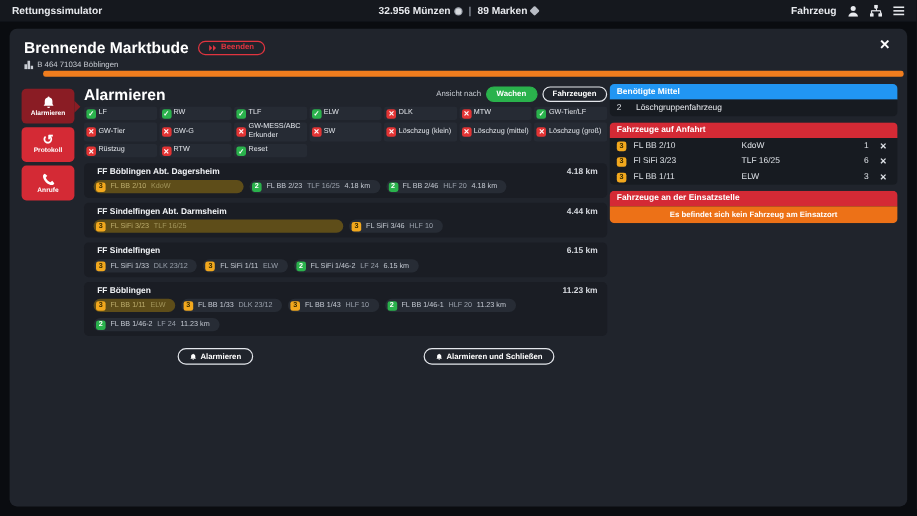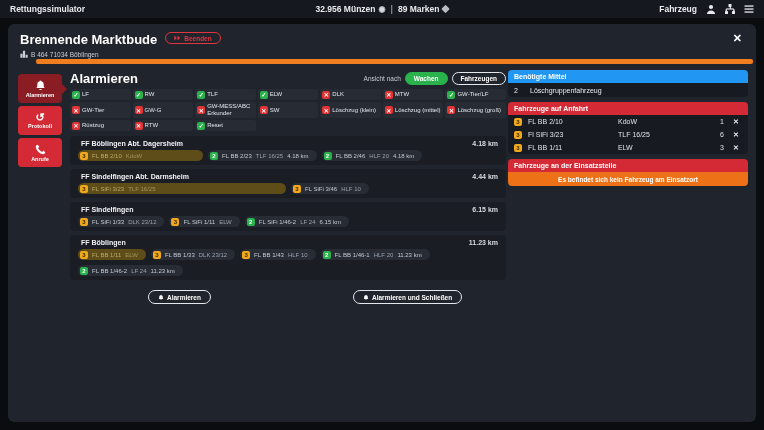--- a/index.html
+++ b/index.html
@@ -10,21 +10,21 @@
   .tb-title{font-size:8.5px;font-weight:700;}
   .tb-center{position:absolute;left:50%;transform:translateX(-50%);display:flex;align-items:center;gap:3px;font-size:8.5px;font-weight:700;}
   .tb-sep{color:#8b919c;margin:0 2px;}
   .coin{width:7px;height:7px;border-radius:50%;background:#d7dade;border:1px solid #9aa0aa;box-sizing:border-box;}
   .token{width:6px;height:6px;background:#b8bcc4;transform:rotate(45deg);border-radius:1px;}
   .tb-right{margin-left:auto;display:flex;align-items:center;gap:9px;font-size:8.5px;font-weight:600;}
   .tb-ic{width:10px;height:10px;fill:#e8eaee;}
   
   .modal{position:absolute;left:8px;top:24px;width:748px;height:398px;background:#20242c;border-radius:6px;}
   .m-head{padding:8px 12px 0 12px;position:relative;}
-  .m-titlerow{display:flex;align-items:flex-start;gap:8px;}
+  .m-titlerow{display:flex;align-items:center;gap:8px;}
   .m-title{font-size:13px;font-weight:700;color:#fff;}
   .pill-end{display:inline-flex;align-items:center;gap:3px;border:1.5px solid #e0343f;color:#e0343f;border-radius:9px;padding:1.5px 8px;font-size:6.5px;font-weight:700;}
   .pill-end svg{width:7px;height:6px;fill:#e0343f;}
   .m-close{position:absolute;right:14px;top:9px;font-size:11px;color:#fff;font-weight:700;cursor:pointer;line-height:1;}
   .m-addr{margin-top:3px;display:flex;align-items:center;gap:3px;font-size:6.5px;color:#c9cdd4;}
   .m-addr svg{width:8px;height:8px;fill:#c9cdd4;}
   .progress{position:absolute;left:28px;right:3px;top:35px;height:5px;background:#f07d1e;border-radius:2px;}
   
   .side{position:absolute;left:10px;top:50px;width:44px;display:flex;flex-direction:column;gap:3px;}
   .sbtn{height:29px;border-radius:4px;background:#d42a35;color:#fff;display:flex;flex-direction:column;align-items:center;justify-content:center;gap:1px;font-size:5.5px;font-weight:700;position:relative;cursor:pointer;}

